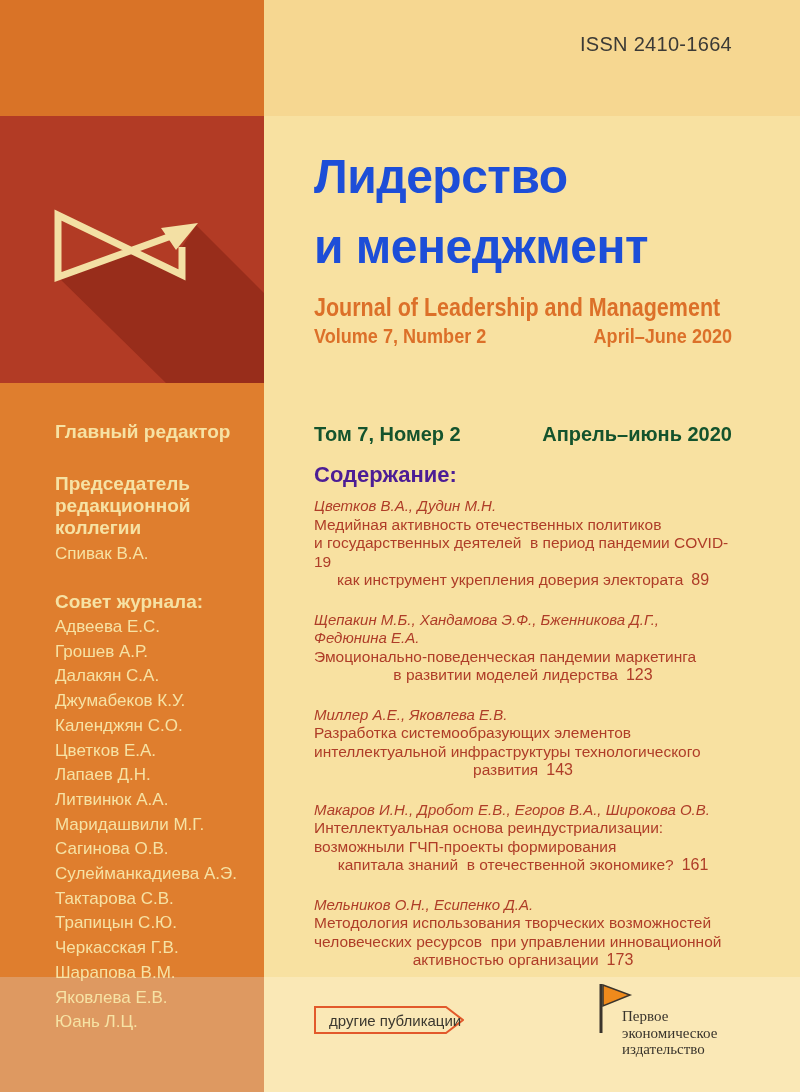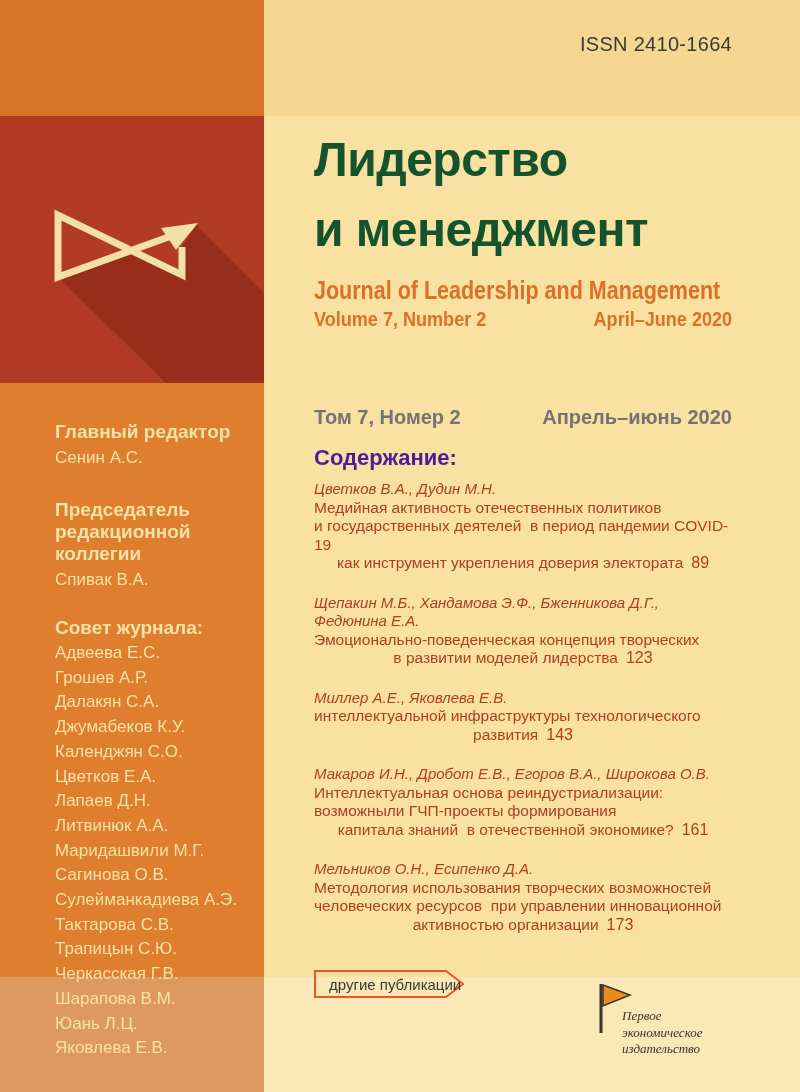--- a/index.html
+++ b/index.html
@@ -20,64 +20,63 @@
   .gap-26 { margin-top:26px; }
   .council-list { list-style:none; margin:2px 0 0 0; padding:0; font-size:17px; line-height:24.7px; font-weight:normal; }
 
   
   .main { position:absolute; left:264px; top:0; width:536px; height:972px; background:#F8E1A1; }
   .main-topband { position:absolute; top:0; left:0; width:536px; height:116px; background:#F6D791; }
   .main-bottomband { position:absolute; top:977px; left:0; width:536px; height:115px; background:#FAE8B6; }
   .issn { position:absolute; top:33px; right:68px; font-size:20px; color:#3B3A36; letter-spacing:0.3px; }
   .main-content { position:absolute; left:50px; top:116px; width:418px; z-index:2; }
 
-  .journal-title { color:#14532d; font-weight:bold; font-size:48px; line-height:70px; margin-top:9px; letter-spacing:-0.5px; }
+  .journal-title { color:#1d4ed8; font-weight:bold; font-size:48px; line-height:70px; margin-top:26px; letter-spacing:-0.5px; }
   .subtitle { color:#DC7029; font-weight:bold; font-size:25px; line-height:30px; margin-top:10px;
               transform:scaleX(0.86); transform-origin:left center; white-space:nowrap; }
   .vol-row { display:flex; justify-content:space-between; color:#DC7029; font-weight:bold; font-size:21px; line-height:23px; margin-top:2px; }
   .vol-row .left  { transform:scaleX(0.86); transform-origin:left center; white-space:nowrap; }
   .vol-row .right { transform:scaleX(0.86); transform-origin:right center; white-space:nowrap; }
 
-  .ru-row { display:flex; justify-content:space-between; color:#737373; font-weight:bold; font-size:20px; line-height:23px; margin-top:76px;align-items:flex-end; }
+  .ru-row { display:flex; justify-content:space-between; color:#14532d; font-weight:bold; font-size:20px; line-height:23px; margin-top:76px;align-items:flex-end; }
   .contents-heading { color:#4c1d95; font-weight:bold; font-size:22px; line-height:26px; margin-top:16px; }
 
   .toc { margin-top:9px; color:#AF3D28; }
   .toc-entry { margin-bottom:21px; }
   .toc-authors { font-style:italic; font-size:15px; line-height:18.5px; white-space:pre-wrap; }
   .toc-line { font-size:15.5px; line-height:18.5px; white-space:pre-wrap; }
   .toc-lastline { display:flex; justify-content:center; align-items:baseline; }
   .toc-page { font-size:16px; padding-left:8px; }
 
   .more-btn { position:relative; width:150px; height:28px; margin-top:15px; cursor:pointer; background:transparent; border:none; padding:0; }
   .more-btn svg { position:absolute; left:0; top:0; }
   .more-btn span { position:absolute; left:15px; top:50%; transform:translateY(-50%); font-size:15px; color:#3B382F; white-space:nowrap; font-family:"Liberation Sans", sans-serif;text-align:center; }
 
   .publisher { position:absolute; left:597px; top:982px; z-index:2; width:160px; }
   .publisher-flag { position:absolute; left:0; top:0; }
-  .publisher-name { margin:26px 0 0 25px; font-family:"Liberation Serif", serif; font-size:13px; line-height:16.5px; color:#39342C;font-style:italic; }
+  .publisher-name { margin:26px 0 0 25px; font-family:"Liberation Serif", serif; font-size:15px; line-height:16.5px; color:#39342C; }
 </style>
 </head>
 <body>
 
 <div class="sidebar">
   <div class="sidebar-topband"></div>
 
   <div class="logo-block">
     <svg width="264" height="267" viewBox="0 0 264 267">
       <polygon points="196,109 264,177 264,267 166,267 58,161 129,134 182,159 182,131" fill="#982D1B"></polygon>
       <path d="M182 131 L182 159 L58 99 L58 161 L174 119" fill="none" stroke="#F3E0A4" stroke-width="7" stroke-linejoin="miter"></path>
       <polygon points="198,107 161,112 176,134" fill="#F3E0A4"></polygon>
     </svg>
   </div>
 
   <div class="sidebar-bottomband"></div>
 
   <div class="sidebar-content">
     <div class="sb-heading">Главный редактор</div>
-    <div class="sb-name">Сенин А.С.</div>
 
     <div class="sb-heading gap-30">Председатель</div>
     <div class="sb-heading">редакционной коллегии</div>
     <div class="sb-name">Спивак В.А.</div>
 
     <div class="sb-heading gap-26">Совет журнала:</div>
     <ul class="council-list">
       <li>Адвеева Е.С.</li>
       <li>Грошев А.Р.</li>
       <li>Далакян С.А.</li>
@@ -86,22 +85,22 @@
       <li>Цветков Е.А.</li>
       <li>Лапаев Д.Н.</li>
       <li>Литвинюк А.А.</li>
       <li>Маридашвили М.Г.</li>
       <li>Сагинова О.В.</li>
       <li>Сулейманкадиева А.Э.</li>
       <li>Тактарова С.В.</li>
       <li>Трапицын С.Ю.</li>
       <li>Черкасская Г.В.</li>
       <li>Шарапова В.М.</li>
+      <li>Яковлева Е.В.</li>
       <li>Юань Л.Ц.</li>
-      <li>Яковлева Е.В.</li>
     </ul>
   </div>
 </div>
 
 <div class="main">
   <div class="main-topband"></div>
   <div class="main-bottomband"></div>
   <div class="issn">ISSN 2410-1664</div>
 
   <div class="main-content">
@@ -131,29 +130,30 @@
         <div class="toc-line">Медийная активность отечественных политиков</div>
         <div class="toc-line">и государственных деятелей  в период пандемии COVID-19</div>
         <div class="toc-line toc-lastline">
           <span>как инструмент укрепления доверия электората</span>
           <span class="toc-page">89</span>
         </div>
       </div>
 
       <div class="toc-entry">
         <div class="toc-authors">Щепакин М.Б., Хандамова Э.Ф., Бженникова Д.Г., Федюнина Е.А.</div>
-        <div class="toc-line">Эмоционально-поведенческая концепция творческих</div>
+        <div class="toc-line">Эмоционально-поведенческая пандемии маркетинга</div>
         <div class="toc-line toc-lastline">
           <span>в развитии моделей лидерства</span>
           <span class="toc-page">123</span>
         </div>
       </div>
 
       <div class="toc-entry">
         <div class="toc-authors">Миллер А.Е., Яковлева Е.В.</div>
+        <div class="toc-line">Разработка системообразующих элементов</div>
         <div class="toc-line">интеллектуальной инфраструктуры технологического</div>
         <div class="toc-line toc-lastline">
           <span>развития</span>
           <span class="toc-page">143</span>
         </div>
       </div>
 
       <div class="toc-entry">
         <div class="toc-authors">Макаров И.Н., Дробот Е.В., Егоров В.А., Широкова О.В.</div>
         <div class="toc-line">Интеллектуальная основа реиндустриализации:</div>

